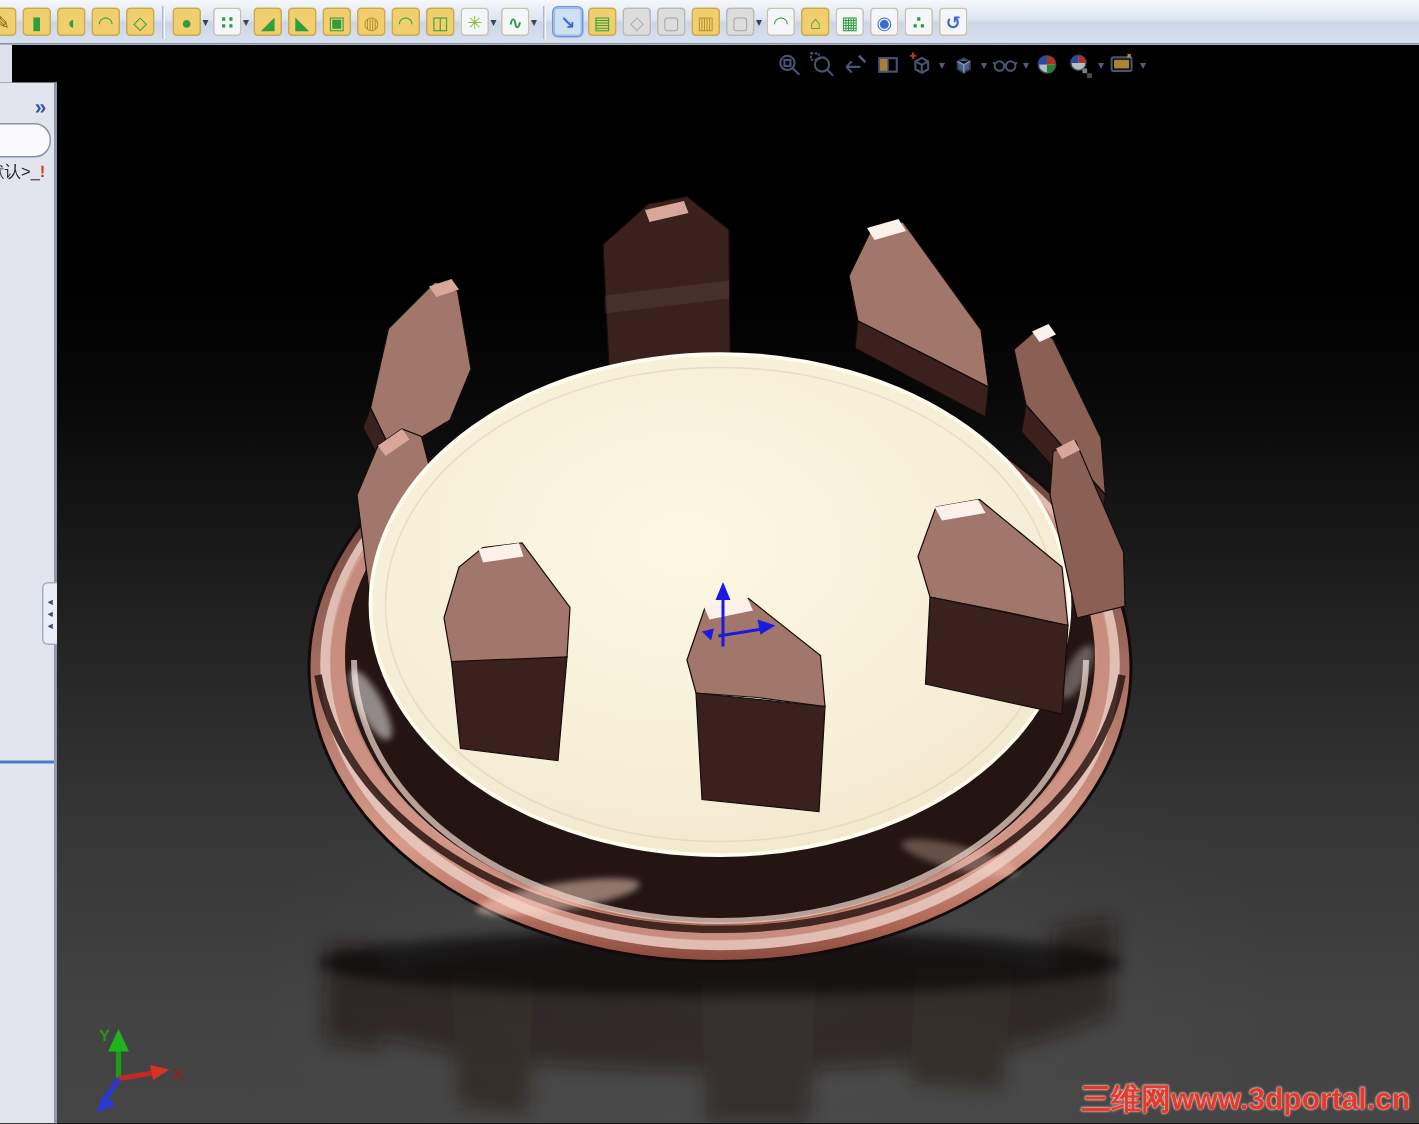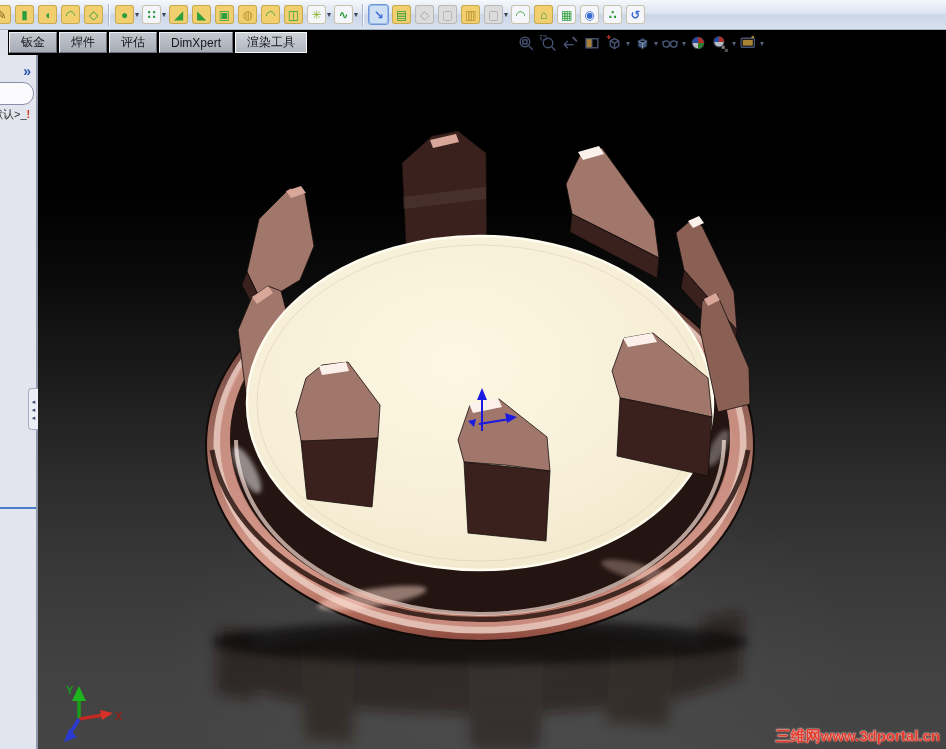--- a/index.html
+++ b/index.html
@@ -47,21 +47,21 @@
   .splitter i{font-style:normal;font-size:7px;line-height:1;color:#3c4a74;}
   .blueline{position:absolute;top:452px;left:0;width:100%;height:2px;background:#4a7ac8;}
 
   
   .viewport{position:relative;flex:1;height:694px;overflow:hidden;
     background:linear-gradient(180deg,#000 0%,#000 20%,#0b0b0b 33%,#1c1c1c 47%,#2c2c2c 61%,#393939 75%,#424242 89%,#454545 100%);}
   .viewport::after{content:"";position:absolute;inset:0;
     background:radial-gradient(55% 42% at 52% 86%, rgba(255,255,255,.05), transparent 70%);pointer-events:none;}
   .modelsvg{position:absolute;left:0;top:0;z-index:1;}
 
-  .watermark{position:absolute;right:6px;bottom:3px;z-index:2;font-size:15px;font-weight:bold;letter-spacing:0;
+  .watermark{position:absolute;right:6px;bottom:3px;z-index:2;font-size:20px;font-weight:bold;letter-spacing:0;
     color:#e23a2c;text-shadow:0 0 1px #fff, 0 0 2px #ffe9e0, 1px 1px 0 #7e1408;}
 </style>
 </head>
 <body>
 
 <div id="app">
 
   <div class="toolbar">
       <span class="tbicon" style="background: rgb(241, 207, 110); margin-left: -9px;">
         <b style="color: rgb(122, 90, 16);">✎</b>
@@ -148,27 +148,20 @@
       <span class="tbicon" style="background: rgb(244, 246, 250);">
         <b style="color: rgb(47, 158, 63);">∴</b>
       </span>
       <span class="tbicon" style="background: rgb(244, 246, 250);">
         <b style="color: rgb(58, 106, 212);">↺</b>
       </span>
     </div>
 
   <div class="tabrow">
     <div class="tabcap"></div>
-    <div id="tabs" style="display:flex">
-        <div class="tab">钣金</div>
-        <div class="tab">焊件</div>
-        <div class="tab">评估</div>
-        <div class="tab">DimXpert</div>
-        <div class="tab active">渲染工具</div>
-      </div>
     <div class="headsup">
         <span class="huicon">
           <svg width="18" height="18" viewBox="0 0 17 17" xmlns="http://www.w3.org/2000/svg">
             <circle cx="7.5" cy="7.5" r="4.5" stroke="#4e5c7e" stroke-width="1.3" fill="none"></circle>
             <line x1="11" y1="11" x2="15" y2="15" stroke="#4e5c7e" stroke-width="1.3" fill="none"></line>
             <rect x="5.6" y="5.6" width="3.8" height="3.8" stroke="#4e5c7e" stroke-width="1.3" fill="none"></rect>
           </svg>
         </span>
         <span class="huicon">
           <svg width="18" height="18" viewBox="0 0 17 17" xmlns="http://www.w3.org/2000/svg">

